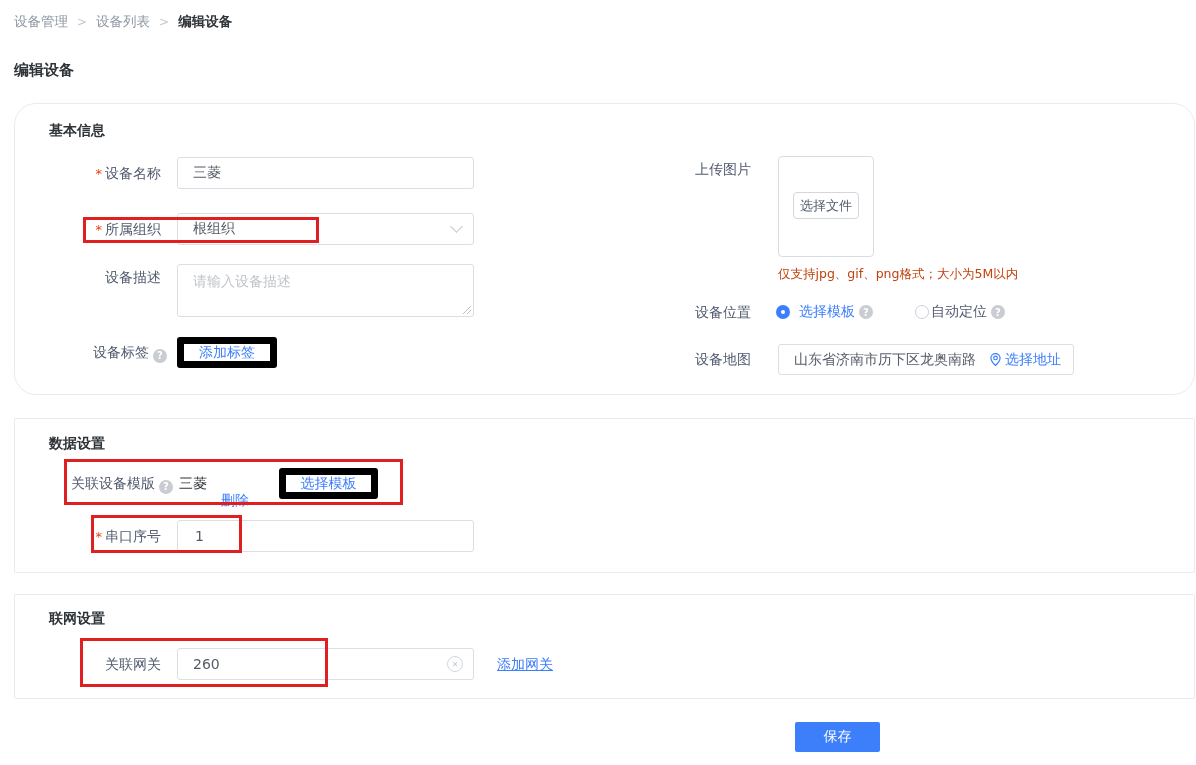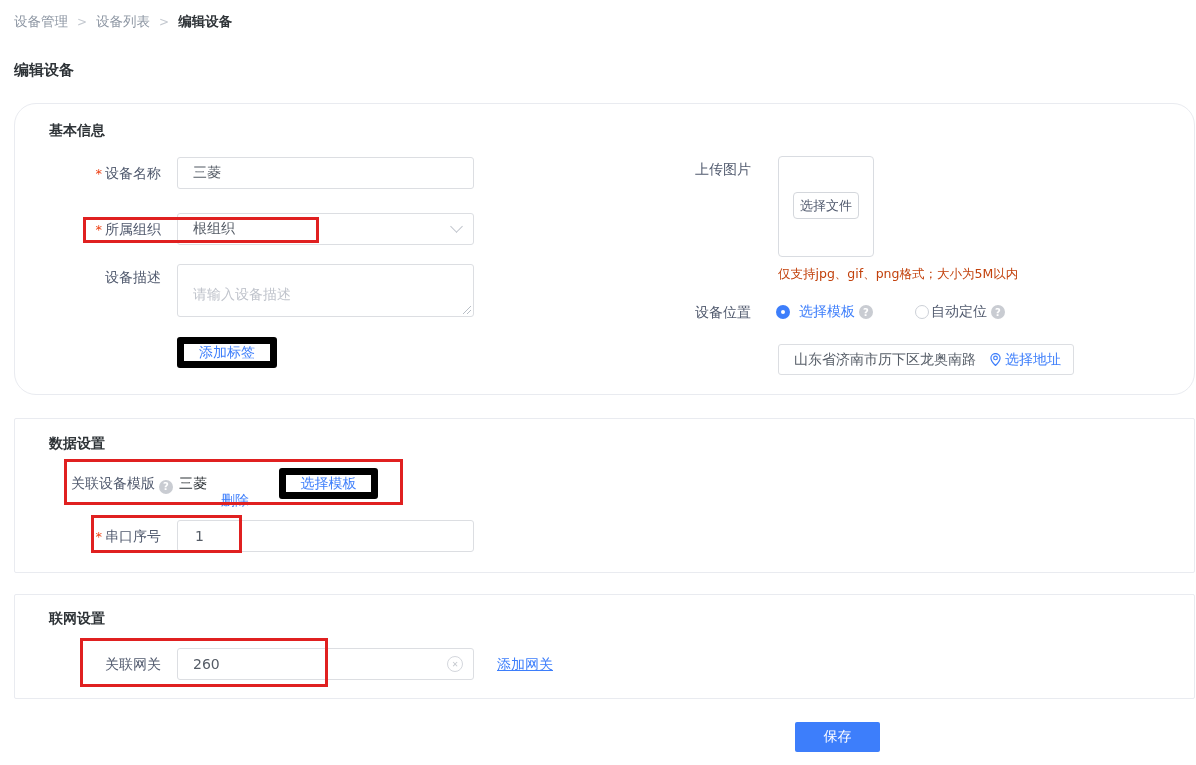--- a/index.html
+++ b/index.html
@@ -22,21 +22,21 @@
   .panel-title { position:absolute; left:34px; font-size:14px; font-weight:bold; color:#2f3438; }
 
   
   .flabel { position:absolute; text-align:right; color:#515a6e; font-size:14px; white-space:nowrap; }
   .star { color:#ed4014; margin-right:3px; font-size:13px; }
   .tinput { position:absolute; border:1px solid #dcdee2; border-radius:3px; background:#fff; color:#555c66;
             font-size:14px; display:flex; align-items:center; padding:0 12px 0 15px; }
   .placeholder { color:#c0c4cc; }
   .chevron { position:absolute; right:12px; top:50%; width:9px; height:9px; margin-top:-7px;
              border-right:1.5px solid #c0c4cc; border-bottom:1.5px solid #c0c4cc; transform:rotate(45deg); }
-  .textarea { align-items:center; padding-top:8px; position:absolute; border:1px solid #dcdee2; border-radius:3px;
+  .textarea { align-items:flex-start; padding-top:8px; position:absolute; border:1px solid #dcdee2; border-radius:3px;
               background:#fff; font-size:14px; display:flex; padding-left:15px; }
   .resize-grip { position:absolute; right:2px; bottom:2px; width:10px; height:10px;
                  background:repeating-linear-gradient(135deg, transparent 0 2px, #b8bec6 2px 3px);
                  clip-path:polygon(100% 0, 100% 100%, 0 100%); }
   .help-icon { display:inline-flex; width:14px; height:14px; border-radius:50%; background:#c9ccd2; color:#fff;
                font-size:10px; align-items:center; justify-content:center; vertical-align:-2px; margin-left:4px; font-weight:bold; }
   .btn-outline-blue { position:absolute; border:7px solid #000000; color:#3d7efb; background:#fff; border-radius:3px;
                       display:flex; align-items:center; justify-content:center; font-size:14px; cursor:pointer; }
   .link-blue { color:#3d7efb; cursor:pointer; text-decoration:none; }
   .u { text-decoration:underline; }
@@ -99,38 +99,42 @@
       <span class="chevron"></span>
     </div>
     <div class="anno" style="left:68px; top:113px; width:236px; height:26px;"></div>
 
     <div class="flabel" style="left:0; width:146px; top:163px; line-height:20px;">设备描述</div>
     <div class="textarea" style="left:162px; top:160px; width:297px; height:53px;">
       <span class="placeholder">请输入设备描述</span>
       <span class="resize-grip"></span>
     </div>
 
+    <div class="flabel" style="left:0; width:152px; top:233px; line-height:30px;">
+      <span>设备标签</span><span class="help-icon">?</span>
+    </div>
     <div class="btn-outline-blue" style="left:162px; top:233px; width:100px; height:31px;">添加标签</div>
 
     <div class="flabel" style="left:590px; width:146px; top:55px; line-height:20px;">上传图片</div>
     <div class="upload-box" style="left:763px; top:52px;">
       <div class="btn-file">选择文件</div>
     </div>
     <div class="hint" style="left:763px; top:162px;">仅支持jpg、gif、png格式；大小为5M以内</div>
 
     <div class="flabel" style="left:590px; width:146px; top:193px; line-height:30px;">设备位置</div>
     <div class="radio-row" style="left:761px; top:193px; height:30px;">
       <span class="radio on"></span>
       <span class="link-blue" style="margin-left:9px;">选择模板</span>
       <span class="help-icon">?</span>
       <span class="radio off" style="margin-left:42px;"></span>
       <span style="margin-left:2px; color:#515a6e;">自动定位</span>
       <span class="help-icon">?</span>
     </div>
 
+    <div class="flabel" style="left:590px; width:146px; top:240px; line-height:30px;">设备地图</div>
     <div class="tinput" style="left:763px; top:240px; width:296px; height:31px;">
       <span>山东省济南市历下区龙奥南路</span>
       <span style="margin-left:auto; white-space:nowrap;" class="link-blue">
         <svg class="pin-icon" width="11" height="13" viewBox="0 0 24 28">
             <path d="M12 1C6.5 1 2 5.4 2 10.8 2 18 12 27 12 27s10-9 10-16.2C22 5.4 17.5 1 12 1zm0 13.6a4 4 0 1 1 0-8 4 4 0 0 1 0 8z" fill="none" stroke="#3d7efb" stroke-width="2.6"></path>
           </svg><span>选择地址</span>
       </span>
     </div>
   </div>
 

